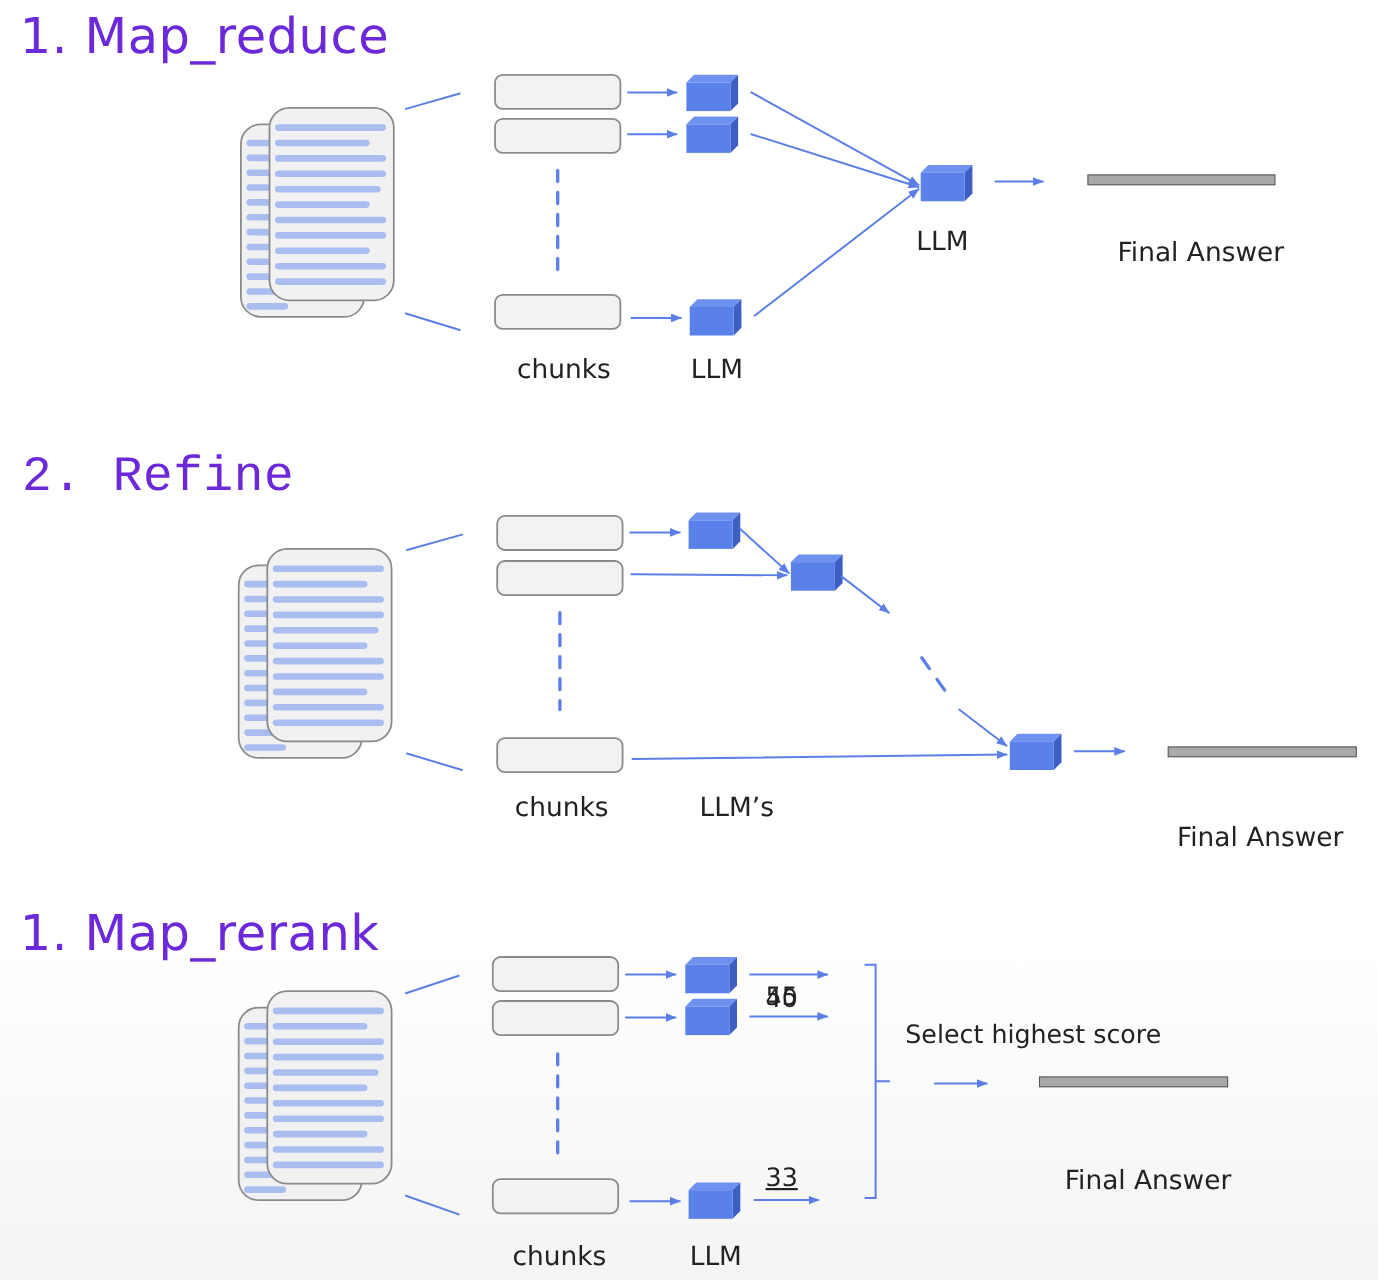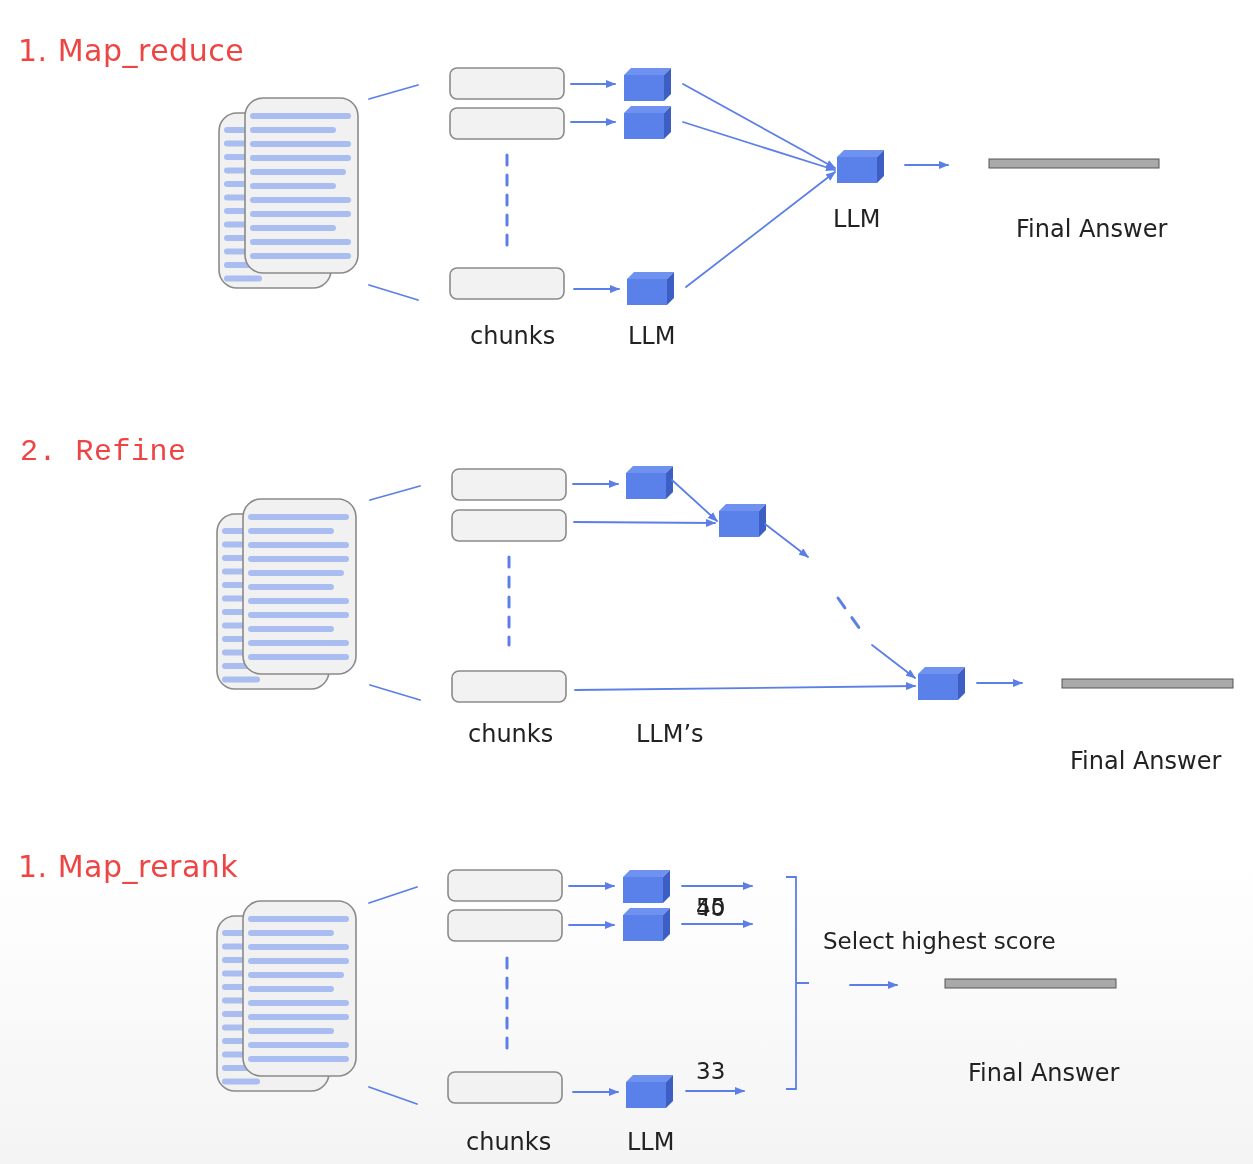--- a/index.html
+++ b/index.html
@@ -1,20 +1,20 @@
 <!DOCTYPE html>
 <html><head>
 <meta charset="utf-8">
 <style>
   html, body { margin:0; padding:0; background:#ffffff; }
   body { width:1253px; height:1164px; position:relative; overflow:hidden;
          font-family:"DejaVu Sans", sans-serif; color:#111; }
   .bg-grad { position:absolute; left:0; top:860px; width:1253px; height:304px;
              background:linear-gradient(#ffffff, #f4f4f4); }
-  .title { position:absolute; font-size:30px; font-weight:400; letter-spacing:0.5px; color:#ef4444;margin-top:27px; }
+  .title { position:absolute; font-size:45px; font-weight:400; letter-spacing:0.5px; color:#6d28d9; }
   .label { position:absolute; font-size:24px; color:#222; }
   svg { position:absolute; left:0; top:0; }
 </style>
 </head>
 <body>
 
 <div class="bg-grad"></div>
 
 <svg id="diagram" width="1253" height="1164" viewBox="0 0 1253 1164">
   <defs>
@@ -208,17 +208,17 @@
 <div class="label" style="left:1016px;top:215px;">Final Answer</div>
 
 <div class="title" style="left:20px;top:408px;font-family:Liberation Mono, monospace;">2. Refine</div>
 <div class="label" style="left:468px;top:720px;">chunks</div>
 <div class="label" style="left:636px;top:720px;">LLM’s</div>
 <div class="label" style="left:1070px;top:747px;">Final Answer</div>
 
 <div class="title" style="left:18px;top:822px;">1. Map_rerank</div>
 <div class="label" style="left:696px;top:855px;font-size:23px;margin-top:40px;">40</div>
 <div class="label" style="left:696px;top:894px;font-size:23px;">55</div>
-<div class="label" style="left:696px;top:1058px;font-size:23px;">33</div>
+<div class="label" style="left:696px;top:1058px;font-size:23px;text-decoration:underline;">33</div>
 <div class="label" style="left:823px;top:928px;font-size:23px;">Select highest score</div>
 <div class="label" style="left:968px;top:1059px;">Final Answer</div>
 <div class="label" style="left:466px;top:1128px;">chunks</div>
 <div class="label" style="left:627px;top:1128px;">LLM</div>
 
 </body></html>

